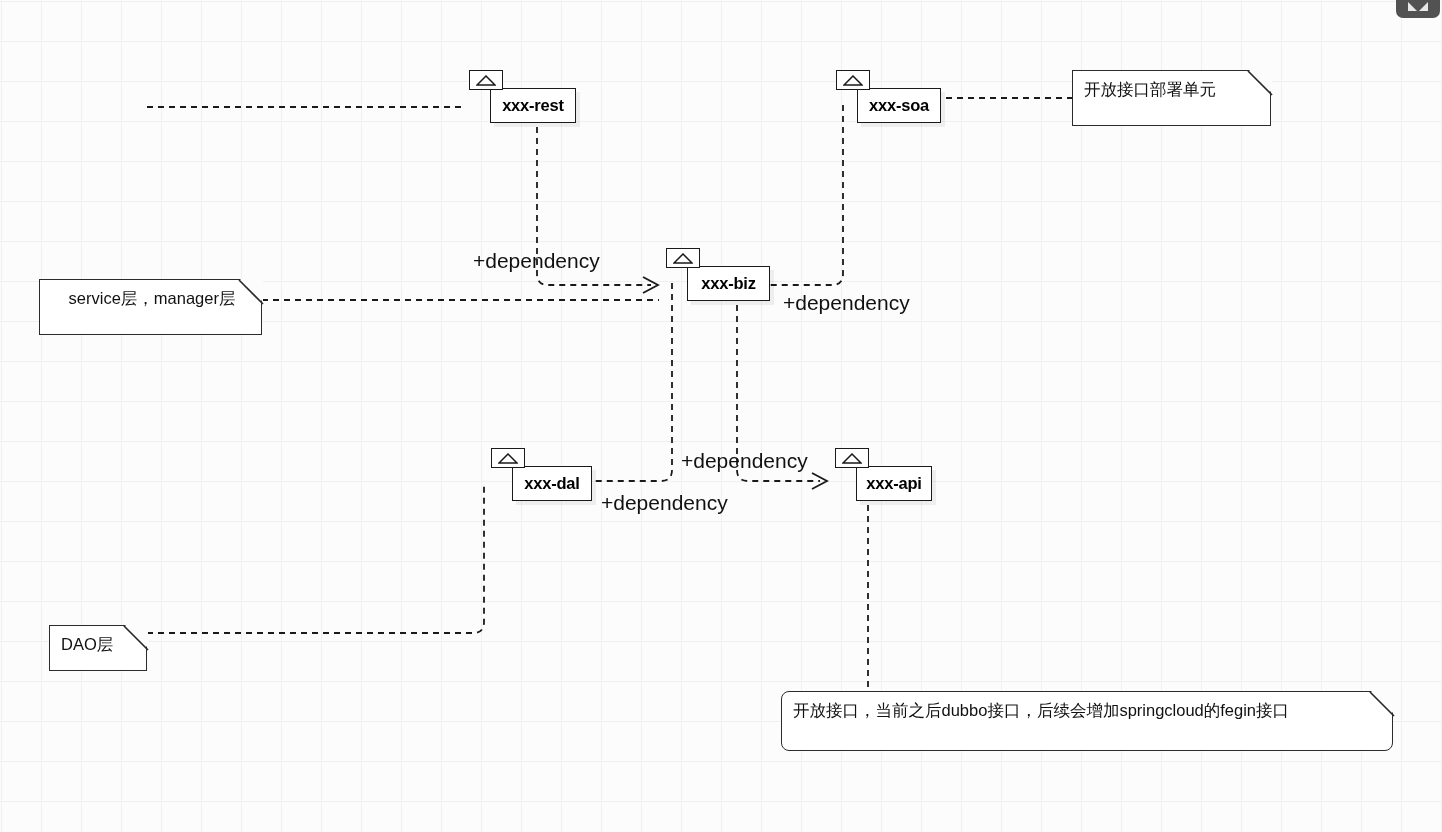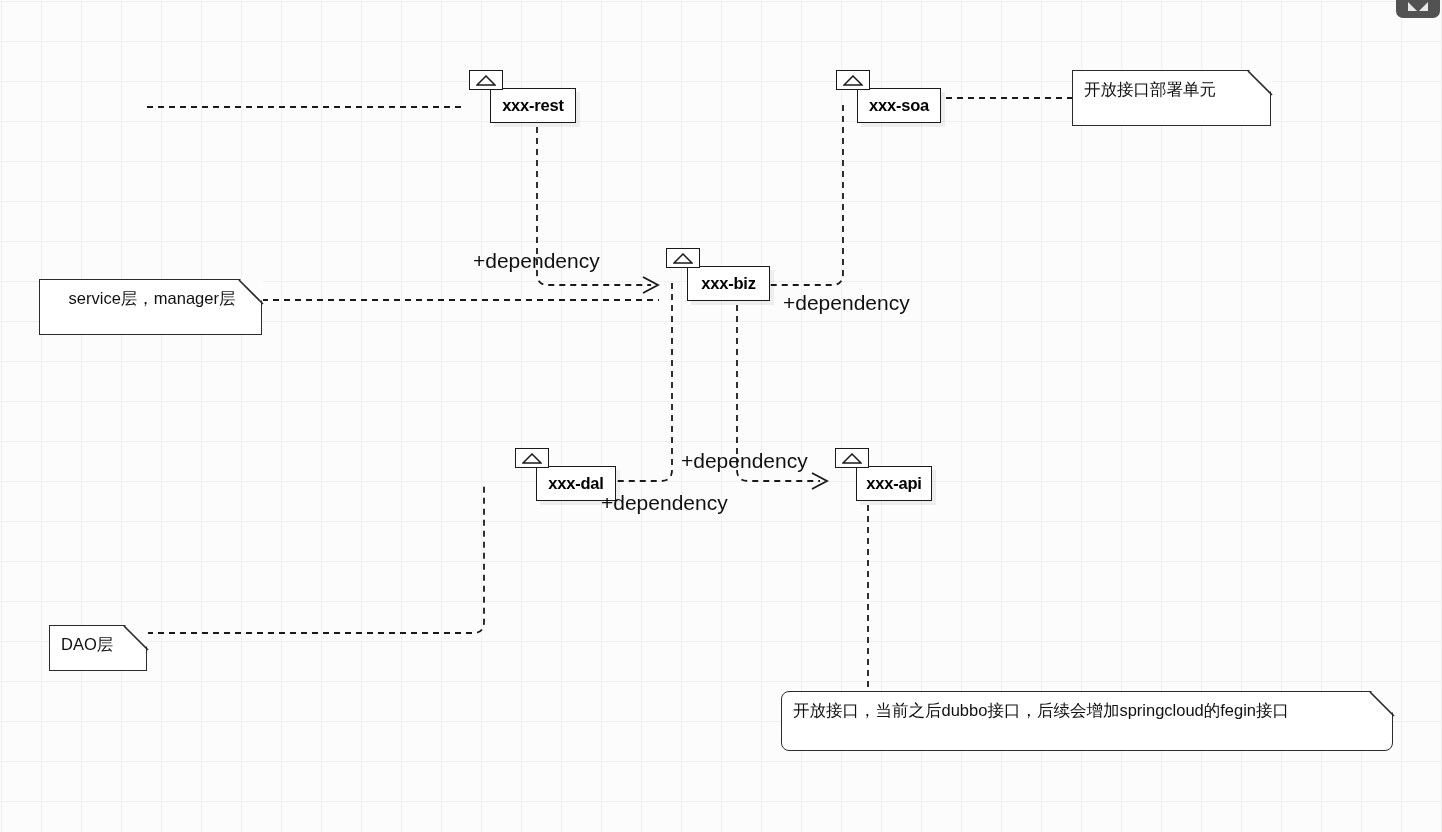--- a/index.html
+++ b/index.html
@@ -224,21 +224,21 @@
     <div class="tab">
       <svg width="20" height="11" viewBox="0 0 20 11" xmlns="http://www.w3.org/2000/svg">
         <polygon points="10,1 19,10 1,10" fill="none" stroke="#1a1a1a" stroke-width="1.5"></polygon>
       </svg>
     </div>
     <div class="body" style="width:83px; height:35px;">
       <span class="label">xxx-biz</span>
     </div>
   </div>
 
-  <div class="component" style="left:508px; top:448px; width:80px; height:53px;">
+  <div class="component" style="left:484px; top:448px; width:80px; height:53px;">
     <div class="tab">
       <svg width="20" height="11" viewBox="0 0 20 11" xmlns="http://www.w3.org/2000/svg">
         <polygon points="10,1 19,10 1,10" fill="none" stroke="#1a1a1a" stroke-width="1.5"></polygon>
       </svg>
     </div>
     <div class="body" style="width:80px; height:35px;">
       <span class="label">xxx-dal</span>
     </div>
   </div>
 

